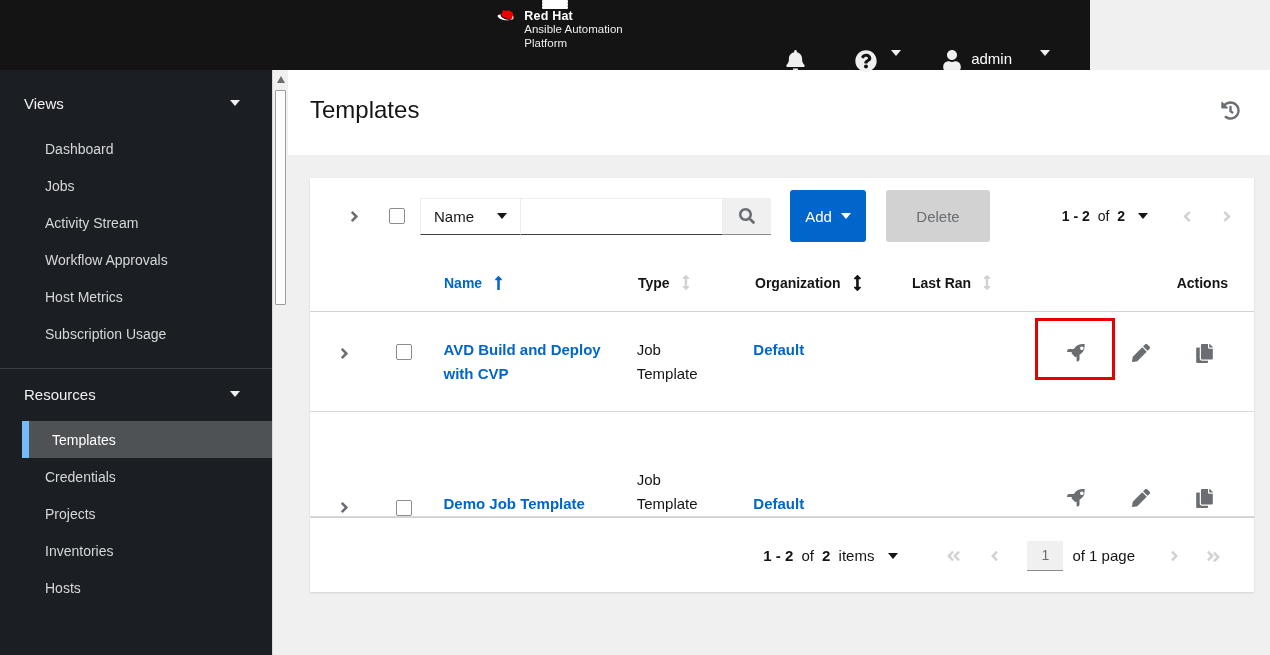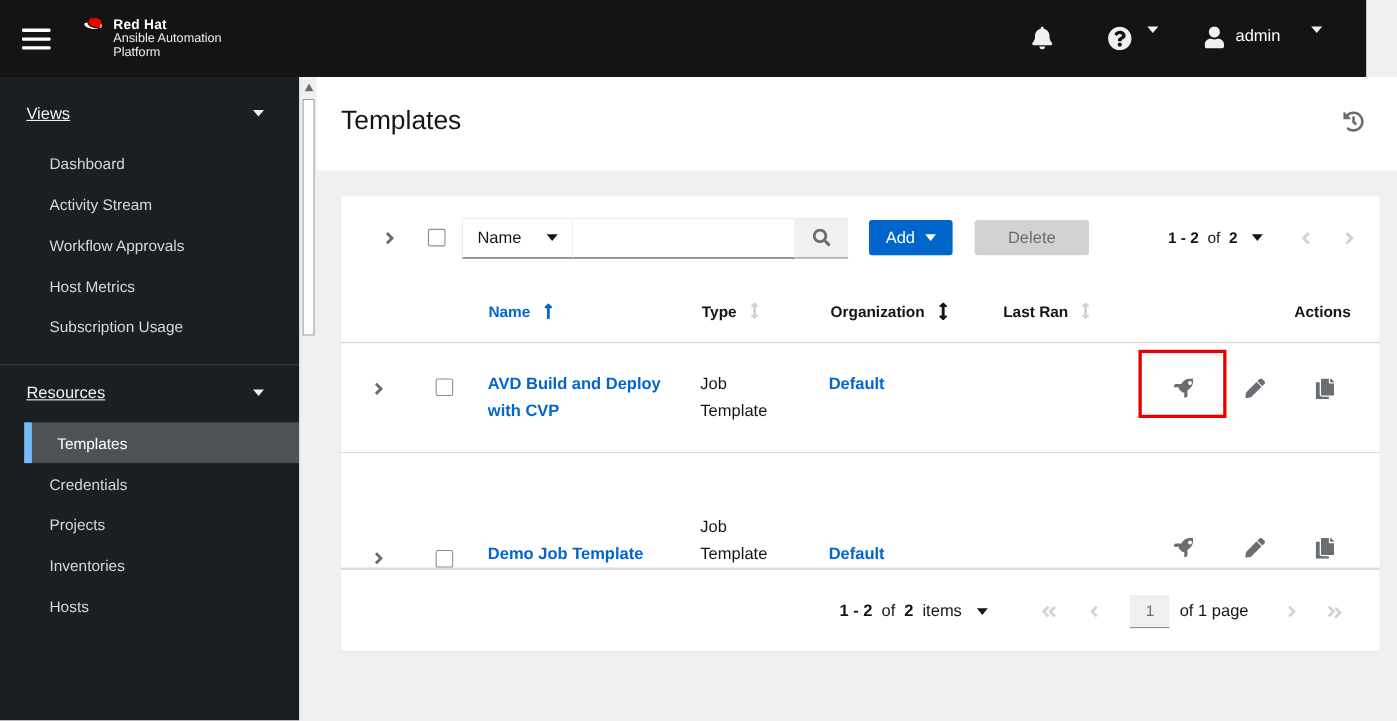--- a/index.html
+++ b/index.html
@@ -1,38 +1,38 @@
 <!DOCTYPE html>
 <html><head>
 <meta charset="utf-8">
 <style>
   * { margin:0; padding:0; box-sizing:border-box; }
   html,body { width:1270px; height:655px; }
   body { font-family:"Liberation Sans",sans-serif; background:#f0f0f0; overflow:hidden; position:relative; color:#151515; }
   svg { display:block; }
 
   
-  .masthead { position:absolute; left:0; top:0; width:1242px; height:70px; background:#141414; display:flex; align-items:center; color:#fff; z-index:5; }
+  .masthead { position:absolute; left:0; top:0; width:1090px; height:70px; background:#141414; display:flex; align-items:center; color:#fff; z-index:5;flex-direction:column; }
   .hamburger { margin-left:20px; width:26px; height:19px; display:flex; flex-direction:column; justify-content:space-between; cursor:pointer; }
   .hamburger span { display:block; height:3px; background:#fff; border-radius:1px; }
   .brand { display:flex; align-items:flex-start; margin-left:30px; }
   .brand-text { margin-left:7px; line-height:1.15; }
   .brand-line1 { font-size:12.5px; font-weight:bold; letter-spacing:.2px; }
   .brand-line2, .brand-line3 { font-size:11.5px; font-weight:300; color:#ededed; }
   .mast-right { margin-left:auto; margin-right:40px; display:flex; }
   .mast-icon { color:#f0f0f0; cursor:pointer; }
   .caret { width:0; height:0; border-left:5px solid transparent; border-right:5px solid transparent; border-top:6px solid currentColor; display:inline-block; }
   .mast-caret { color:#f0f0f0; margin-left:14px; cursor:pointer; }
   .user-name { font-size:15px; margin-left:10px; color:#fff; }
   .gap50 { width:50px; } .gap42 { width:42px; }
 
   
   .sidebar { position:absolute; left:0; top:70px; width:272px; height:585px; background:#1b1e23; overflow:hidden; }
   .nav-section { padding-top:14px; }
-  .nav-section-head { display:flex; align-items:center; justify-content:space-between; padding:8px 32px 8px 24px; font-size:15px; color:#f0f0f0; cursor:pointer; height:38px;text-decoration:underline; }
+  .nav-section-head { display:flex; align-items:center; justify-content:space-between; padding:8px 32px 8px 24px; font-size:15px; color:#f0f0f0; cursor:pointer; height:38px; }
   .nav-caret { color:#f0f0f0; }
   .nav-list { padding-top:8px; }
   .nav-item { height:37px; display:flex; align-items:center; padding-left:45px; font-size:14px; color:#d5d7d9; cursor:pointer; }
   .nav-item.selected { margin-left:22px; padding-left:23px; background:#4f5255; border-left:7px solid #73bcf7; color:#fff; }
   .nav-divider { height:1px; background:#3c3f42; margin-top:16px; }
   
   .sb-scroll { position:absolute; left:272px; top:70px; width:16px; height:585px; background:#f0f0f0; border-left:1px solid #dadada; }
   .sb-up { position:absolute; top:6px; left:4px; width:0; height:0; border-left:4px solid transparent; border-right:4px solid transparent; border-bottom:7px solid #6a6e73; }
   .sb-thumb { position:absolute; top:20px; left:2px; width:11px; height:215px; background:#fdfdfd; border:1px solid #9a9da0; border-radius:1px; }
 
@@ -46,21 +46,21 @@
 
   
   .toolbar { display:flex; align-items:center; height:76px; }
   .expand-btn { margin-left:30px; width:28px; color:#6a6e73; cursor:pointer; display:flex; justify-content:center; }
   .checkbox { width:16px; height:16px; background:#fff; border:1px solid #8a8d90; border-radius:2px; cursor:pointer; }
   .toolbar .checkbox { margin-left:21px; }
   .filter-select { margin-left:15px; width:101px; height:37px; background:#fff; border:1px solid #ededed; border-bottom:1px solid #3c3f42; display:flex; align-items:center; justify-content:space-between; padding:0 13px; font-size:15px; cursor:pointer; }
   .filter-select .caret { color:#151515; }
   .search-input { width:202px; height:37px; border:1px solid #ededed; border-left:none; border-bottom:1px solid #3c3f42; font-size:15px; padding:0 10px; outline:none; font-family:"Liberation Sans",sans-serif; }
   .search-btn { width:48px; height:37px; background:#f0f0f0; border:none; border-bottom:1px solid #8a8d90; display:flex; align-items:center; justify-content:center; color:#6a6e73; cursor:pointer; }
-  .btn { height:32px; border:none; border-radius:3px; font-size:15px; font-family:"Liberation Sans",sans-serif; cursor:pointer; display:flex; align-items:center; justify-content:center; }
+  .btn { height:52px; border:none; border-radius:3px; font-size:15px; font-family:"Liberation Sans",sans-serif; cursor:pointer; display:flex; align-items:center; justify-content:center; }
   .btn-add { margin-left:19px; width:76px; background:#0066cc; color:#fff; gap:9px; }
   .btn-add .caret { color:#fff; }
   .btn-delete { margin-left:20px; width:104px; background:#d2d2d2; color:#6a6e73; cursor:default; }
   .top-pagination { margin-left:auto; display:flex; align-items:center; margin-right:21px; font-size:14px; }
   .pag-bold { font-weight:bold; }
   .pag-text span { margin:0 2px; }
   .top-pagination .caret { color:#151515; margin-left:11px; cursor:pointer; }
   .pag-arrow { color:#d2d2d2; margin-left:28px; cursor:default; }
   .pag-arrow.first { margin-left:33px; }
 
@@ -149,20 +149,23 @@
   <div class="nav-section">
     <div class="nav-section-head">
       <span>Views</span>
       <span class="caret nav-caret"></span>
     </div>
     <div class="nav-list">
       <div class="nav-item">
           <span>Dashboard</span>
         </div>
       <div class="nav-item">
+          <span>Jobs</span>
+        </div>
+      <div class="nav-item">
           <span>Activity Stream</span>
         </div>
       <div class="nav-item">
           <span>Workflow Approvals</span>
         </div>
       <div class="nav-item">
           <span>Host Metrics</span>
         </div>
       <div class="nav-item">
           <span>Subscription Usage</span>

